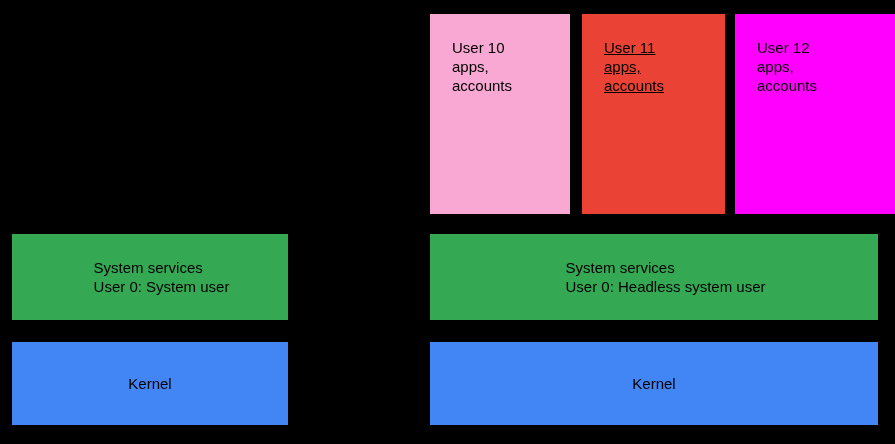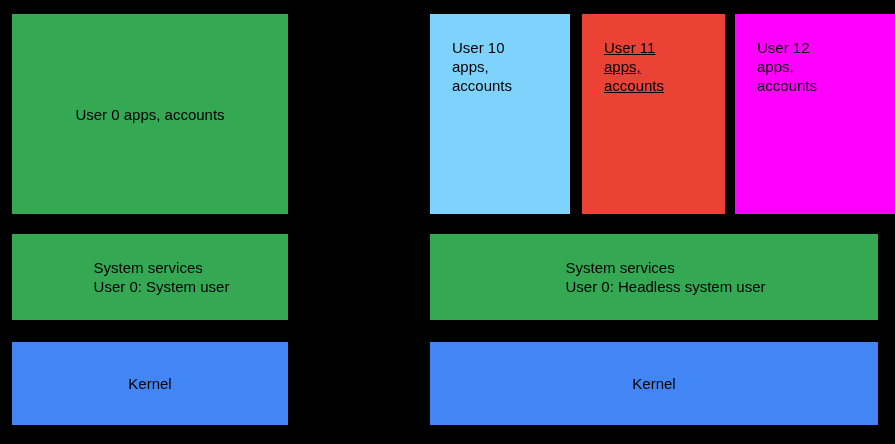--- a/index.html
+++ b/index.html
@@ -49,34 +49,31 @@
   }
   .box .label {
     display: block;
   }
 </style>
 </head>
 <body>
 
 <div id="canvas">
 
-  <div class="box center" style="left:12px; top:14px; width:276px; height:200px; background:#34A853;">
-    <span class="label">User 0 apps, accounts</span>
-  </div>
 
   <div class="box center-left" style="left:12px; top:234px; width:276px; height:86px; background:#34A853;">
     <span class="label">System services
 User 0: System user</span>
   </div>
 
   <div class="box center" style="left:12px; top:342px; width:276px; height:83px; background:#4285F4;">
     <span class="label">Kernel</span>
   </div>
 
-  <div class="box topleft" style="left:430px; top:14px; width:140px; height:200px; background:#7dd3fc;">
+  <div class="box topleft" style="left:430px; top:14px; width:140px; height:200px; background:#f9a8d4;">
     <span class="label">User 10
 apps,
 accounts</span>
   </div>
 
   <div class="box topleft" style="left:582px; top:14px; width:143px; height:200px; background:#EA4335;text-decoration:underline;">
     <span class="label">User 11
 apps,
 accounts</span>
   </div>

